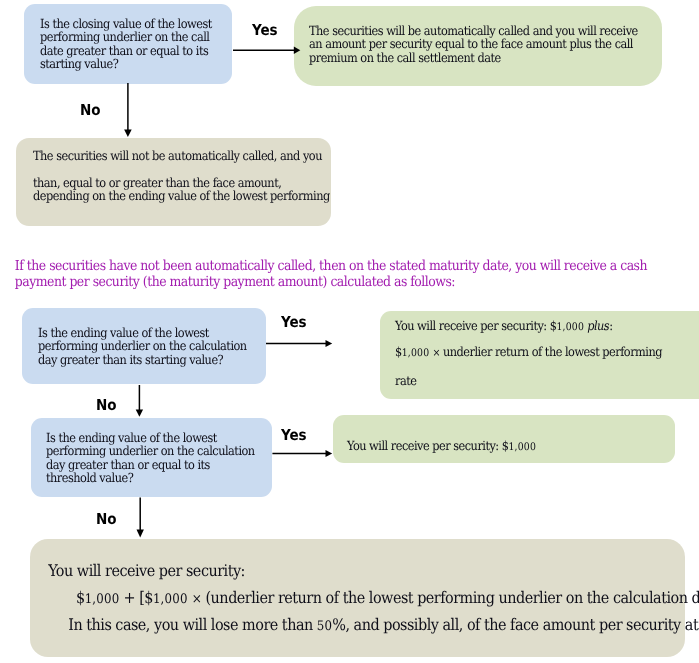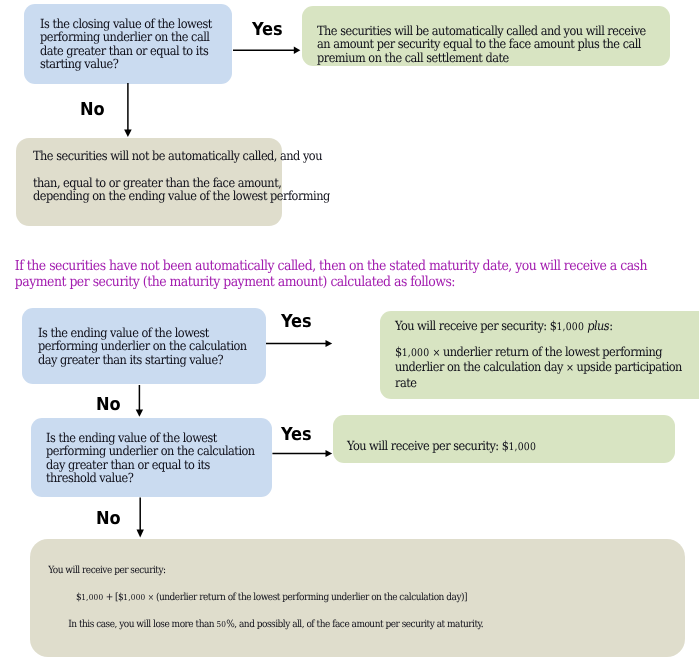--- a/index.html
+++ b/index.html
@@ -8,52 +8,52 @@
   body{width:699px;height:663px;background:#ffffff;position:relative;overflow:hidden;}
   .stage{position:absolute;left:0;top:0;width:699px;height:663px;
          font-family:"DejaVu Serif Condensed","DejaVu Serif",serif;}
   .box{position:absolute;box-sizing:border-box;border-radius:11px;}
   .blue{background:#cadbf0;}
   .green{background:#d8e4c2;}
   .tan{background:#dfddcc;}
   .boxtext{position:absolute;color:#0e0e18;font-size:12.6px;letter-spacing:-0.5px;
            line-height:13.4px;white-space:nowrap;}
   .lbl{position:absolute;font-family:"DejaVu Sans Condensed","DejaVu Sans",sans-serif;
-       font-weight:bold;color:#000;font-size:18px;letter-spacing:0px;line-height:10px;}
+       font-weight:bold;color:#000;font-size:15px;letter-spacing:0px;line-height:10px;}
   .para{position:absolute;font-family:"DejaVu Serif Condensed","DejaVu Serif",serif;
         color:#a21caf;font-size:13.85px;letter-spacing:-0.5px;line-height:16.2px;white-space:nowrap;}
   svg.arrows{position:absolute;left:0;top:0;width:699px;height:663px;}
   em{font-style:italic;}
-  .tan2text{font-size:10px;}
+  .tan2text{font-size:16px;}
   .os{font-size:0.82em;letter-spacing:0.2px;}
   .tms{font-size:0.84em;}
 </style>
 </head>
 <body>
 
 <div class="stage">
 
   <div class="box blue" style="left:24px;top:4px;width:208px;height:80px;padding-left:20px;">
     <div class="boxtext" style="left:16px;top:13px;">
       <span>Is the closing value of the lowest</span><br>
       <span>performing underlier on the call</span><br>
       <span>date greater than or equal to its</span><br>
       <span>starting value?</span>
     </div>
   </div>
 
-  <div class="box green" style="left:302px;top:6px;width:368px;height:60px;">
+  <div class="box green" style="left:294px;top:6px;width:368px;height:80px;border-radius:22px;">
     <div class="boxtext" style="left:15px;top:18px;">
       <span>The securities will be automatically called and you will receive</span><br>
       <span>an amount per security equal to the face amount plus the call</span><br>
       <span>premium on the call settlement date</span>
     </div>
   </div>
 
-  <div class="box tan" style="left:16px;top:138px;width:266px;height:88px;border-radius:13px;">
+  <div class="box tan" style="left:16px;top:138px;width:315px;height:88px;border-radius:13px;">
     <div class="boxtext" style="left:17px;top:11px;">
       <span>The securities will not be automatically called, and you</span><br>
       <br>
       <span>than, equal to or greater than the face amount,</span><br>
       <span>depending on the ending value of the lowest performing</span><br>
     </div>
   </div>
 
   <div class="lbl" style="left:252px;top:25px;">Yes</div>
   <div class="lbl" style="left:80px;top:105px;">No</div>
@@ -70,21 +70,21 @@
       <span>day greater than its starting value?</span>
     </div>
   </div>
 
   <div class="box green" style="left:333px;top:311px;width:343px;height:88px;margin-left:47px;">
     <div class="boxtext" style="left:15px;top:8px;">
       <span>You will receive per security: $<span class="os">1,000</span> </span><em>plus</em><span>:</span>
     </div>
     <div class="boxtext" style="left:15px;top:34px;">
       <span>$<span class="os">1,000</span> <span class="tms">×</span> underlier return of the lowest performing</span><br>
-      <span>underlier on the calculation day <span class="tms">×</span> upside participation</span><br>
+      <br>
       <span>rate</span>
     </div>
   </div>
 
   <div class="box blue" style="left:31px;top:418px;width:241px;height:79px;">
     <div class="boxtext" style="left:15px;top:13px;">
       <span>Is the ending value of the lowest</span><br>
       <span>performing underlier on the calculation</span><br>
       <span>day greater than or equal to its</span><br>
       <span>threshold value?</span>

